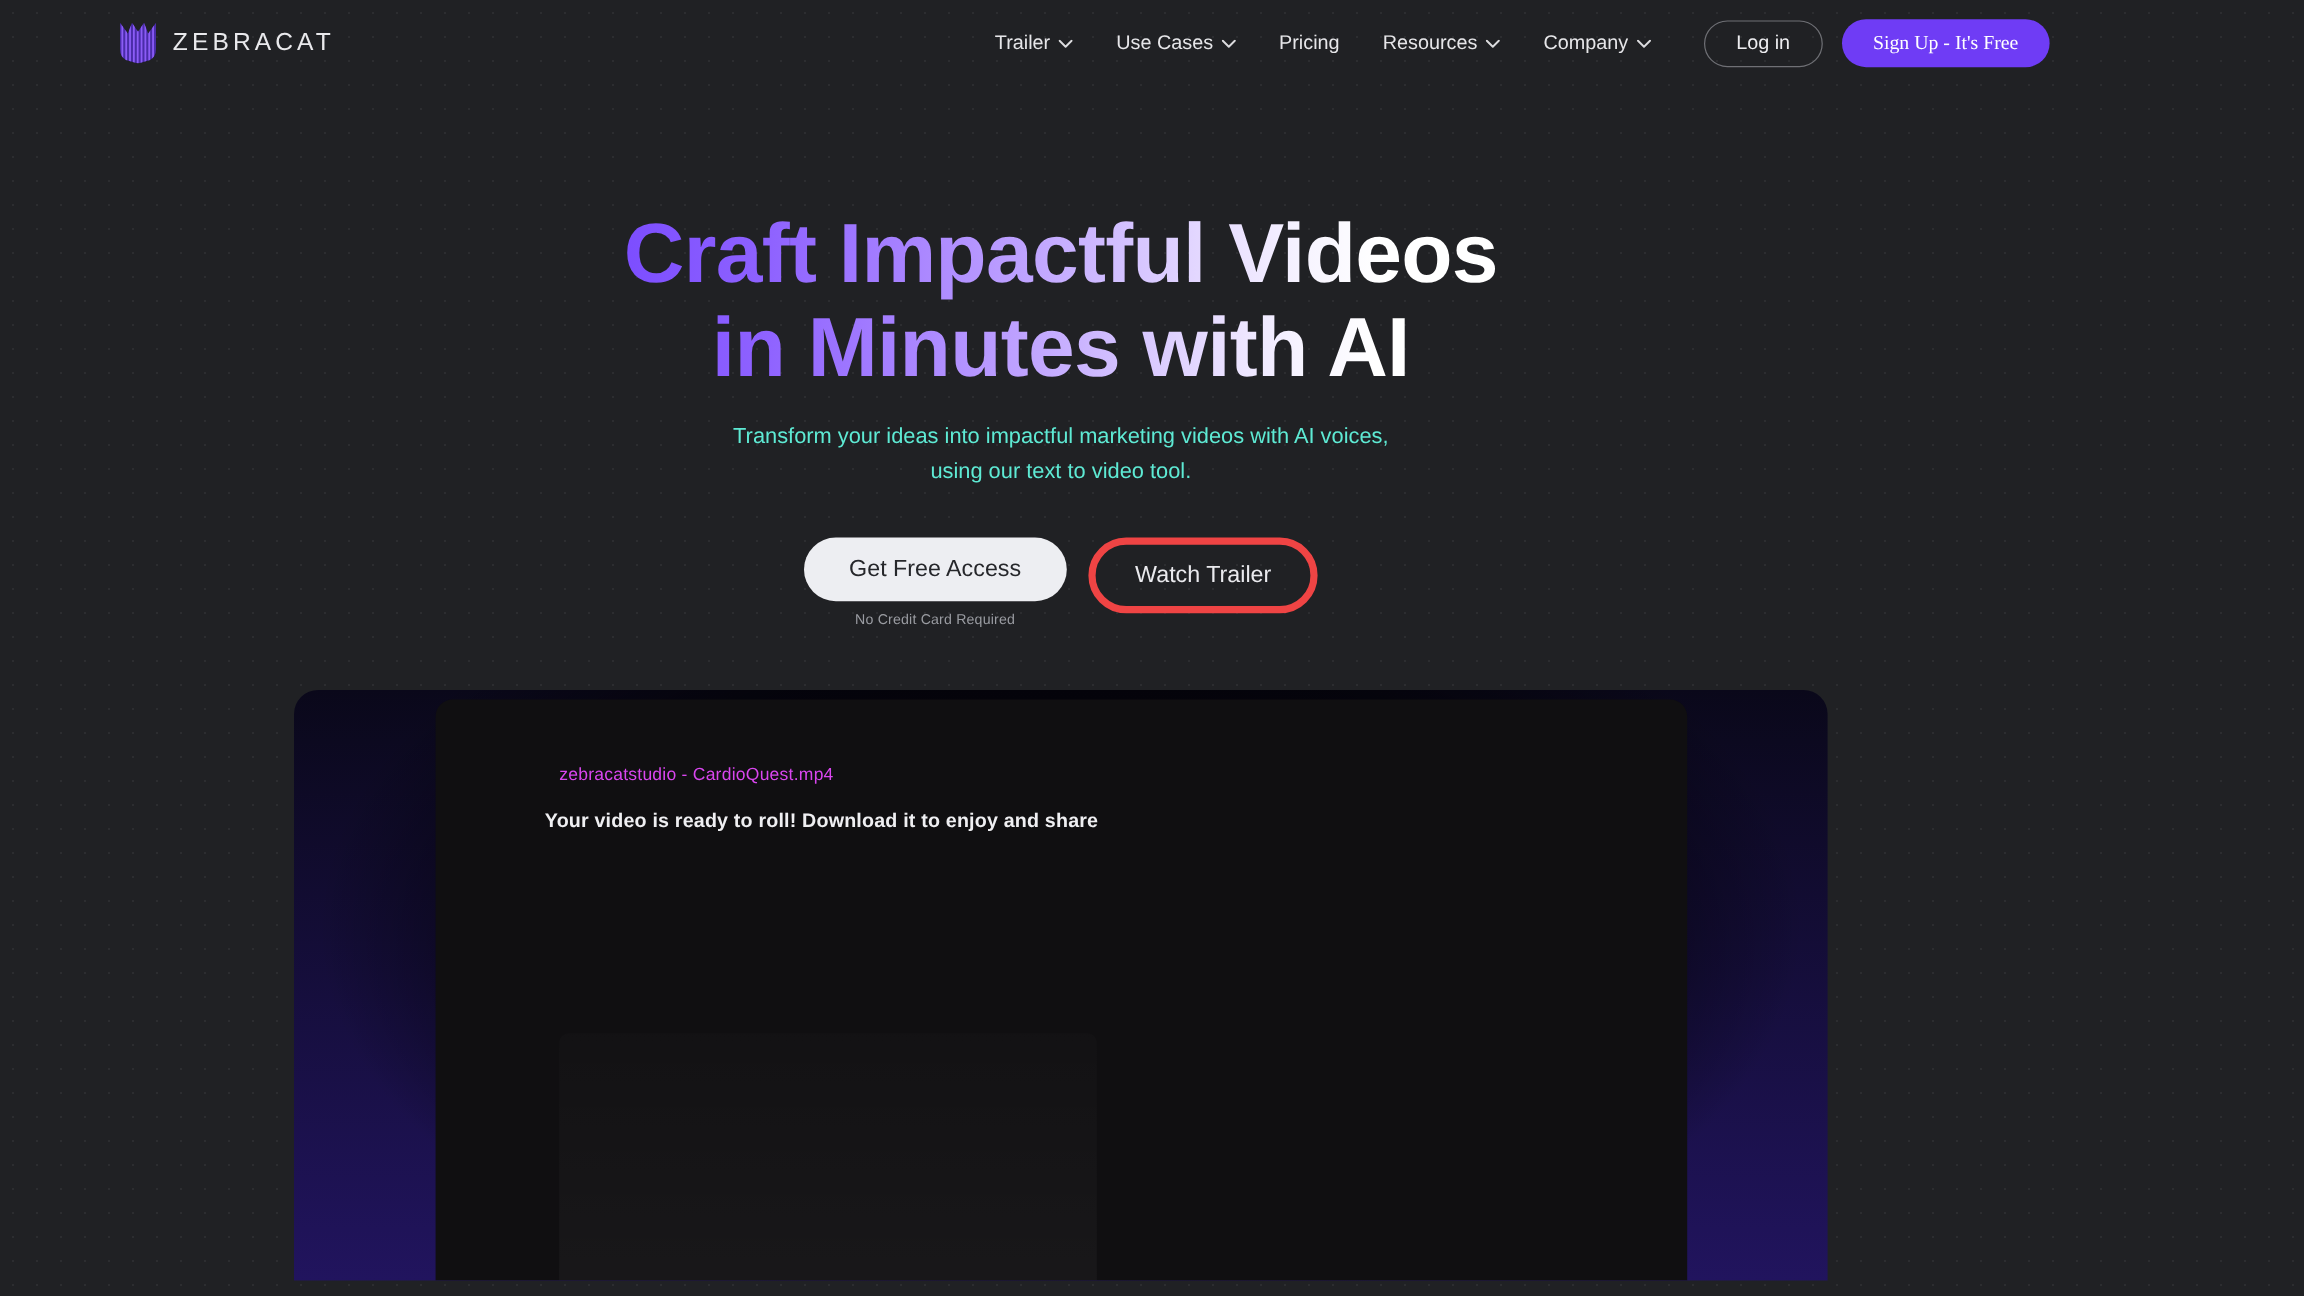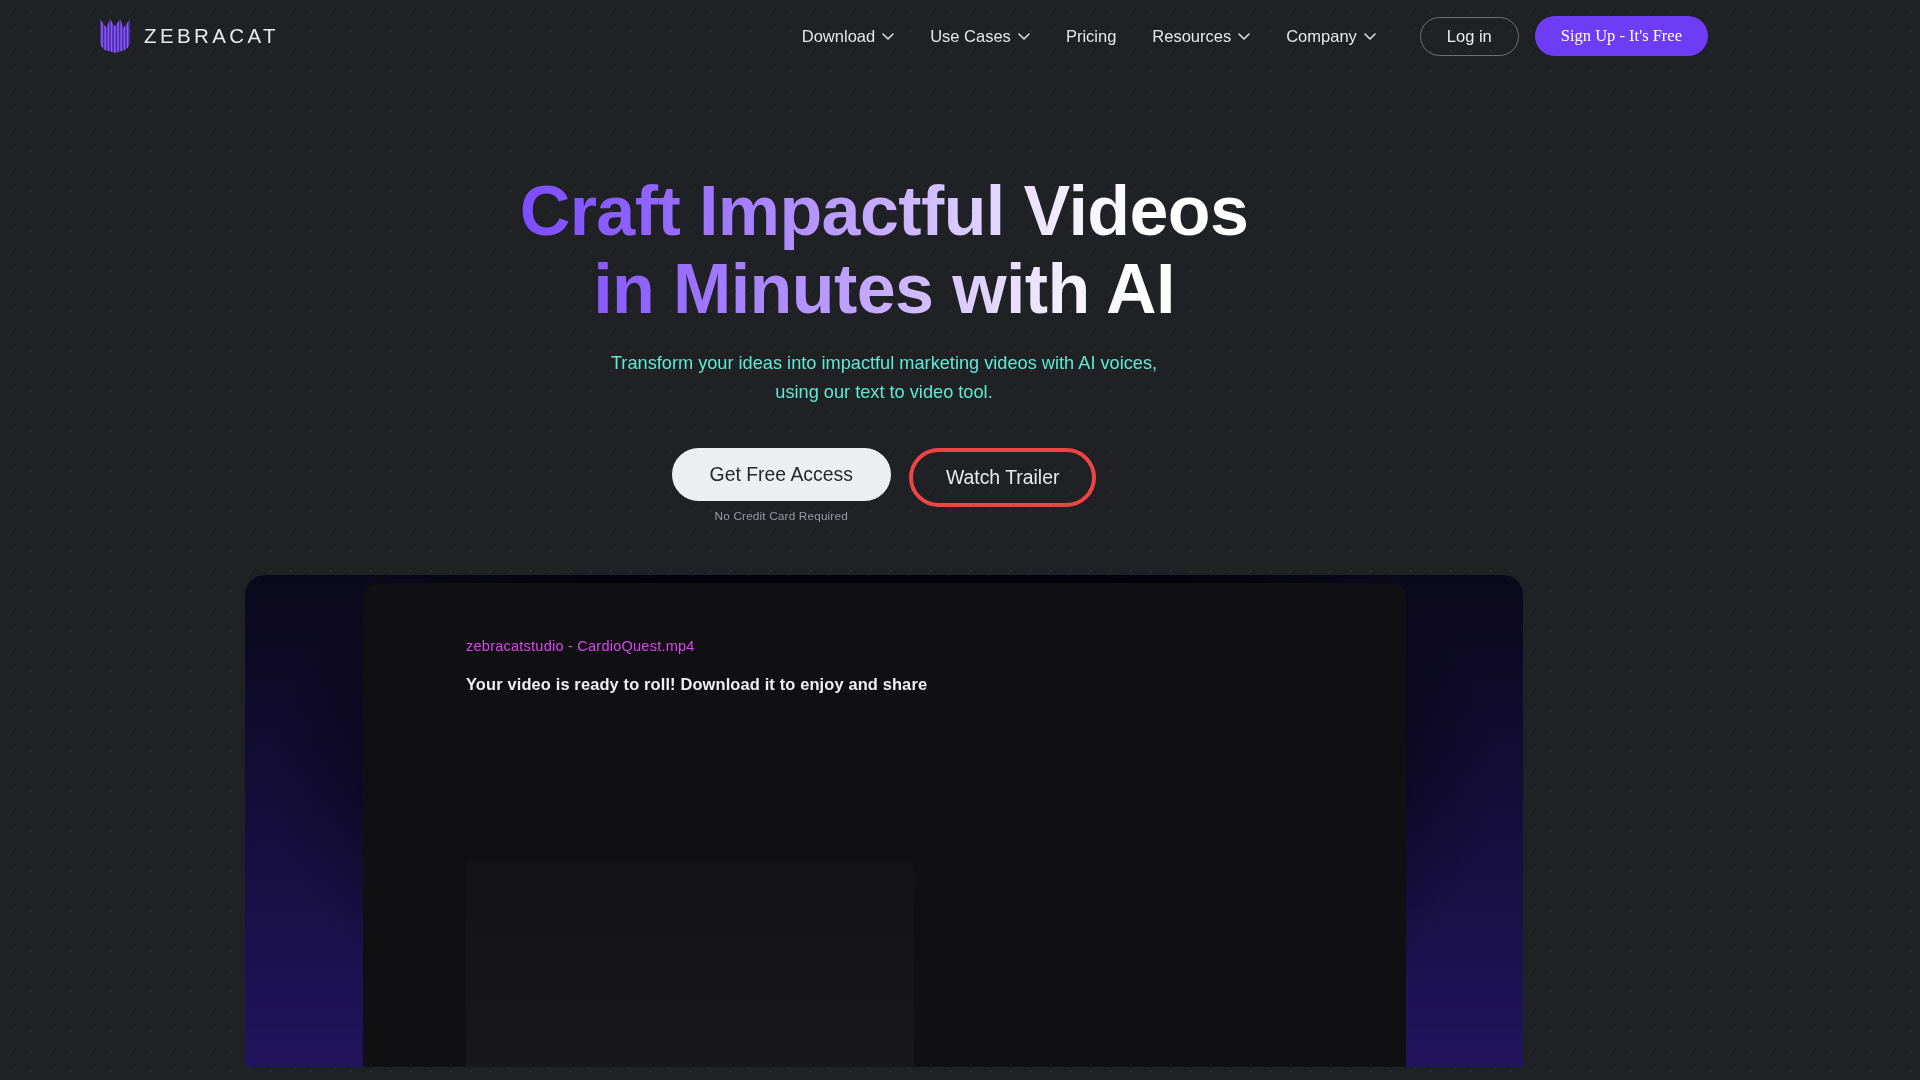--- a/index.html
+++ b/index.html
@@ -180,21 +180,21 @@
     font-size: 11.8px;
     letter-spacing: .15px;
   }
 
   .btn-secondary {
     background: transparent;
     color: #EAEAEE;
     font-size: 19.4px;
     font-family: inherit;
     padding: 14px 33px;
-    border: 4px solid #ef4444;
+    border: 6px solid #ef4444;
     border-radius: 999px;
     cursor: pointer;
     white-space: nowrap;
   }
 
   
   .showcase {
     margin: 52px auto 0;
     width: 1278px;
     height: 492px;
@@ -230,21 +230,21 @@
     left: 103px;
     top: 55px;
     color: #d946ef;
     font-size: 14.6px;
     letter-spacing: .2px;
     white-space: nowrap;
   }
 
   .video-status {
     position: absolute;
-    left: 103px;
+    left: 91px;
     top: 92px;
     color: #EFEFF2;
     font-size: 16.4px;
     font-weight: 600;
     letter-spacing: .15px;
     white-space: nowrap;
   }
 
   .video-panel {
     position: absolute;
@@ -288,21 +288,21 @@
             </g>
           </g>
         </svg>
       </span>
       <span class="brand-name">ZEBRACAT</span>
     </div>
 
     <nav class="nav">
 
       <div class="nav-item">
-        <span>Download</span>
+        <span>Trailer</span>
         <span>
           <svg class="chev" viewBox="0 0 12 7" fill="none" xmlns="http://www.w3.org/2000/svg" aria-hidden="true">
             <path d="M1 1L6 6L11 1" stroke="#E6E6E9" stroke-width="1.6" stroke-linecap="round" stroke-linejoin="round"></path>
           </svg>
         </span>
       </div>
 
       <div class="nav-item">
         <span>Use Cases</span>
         <span>

